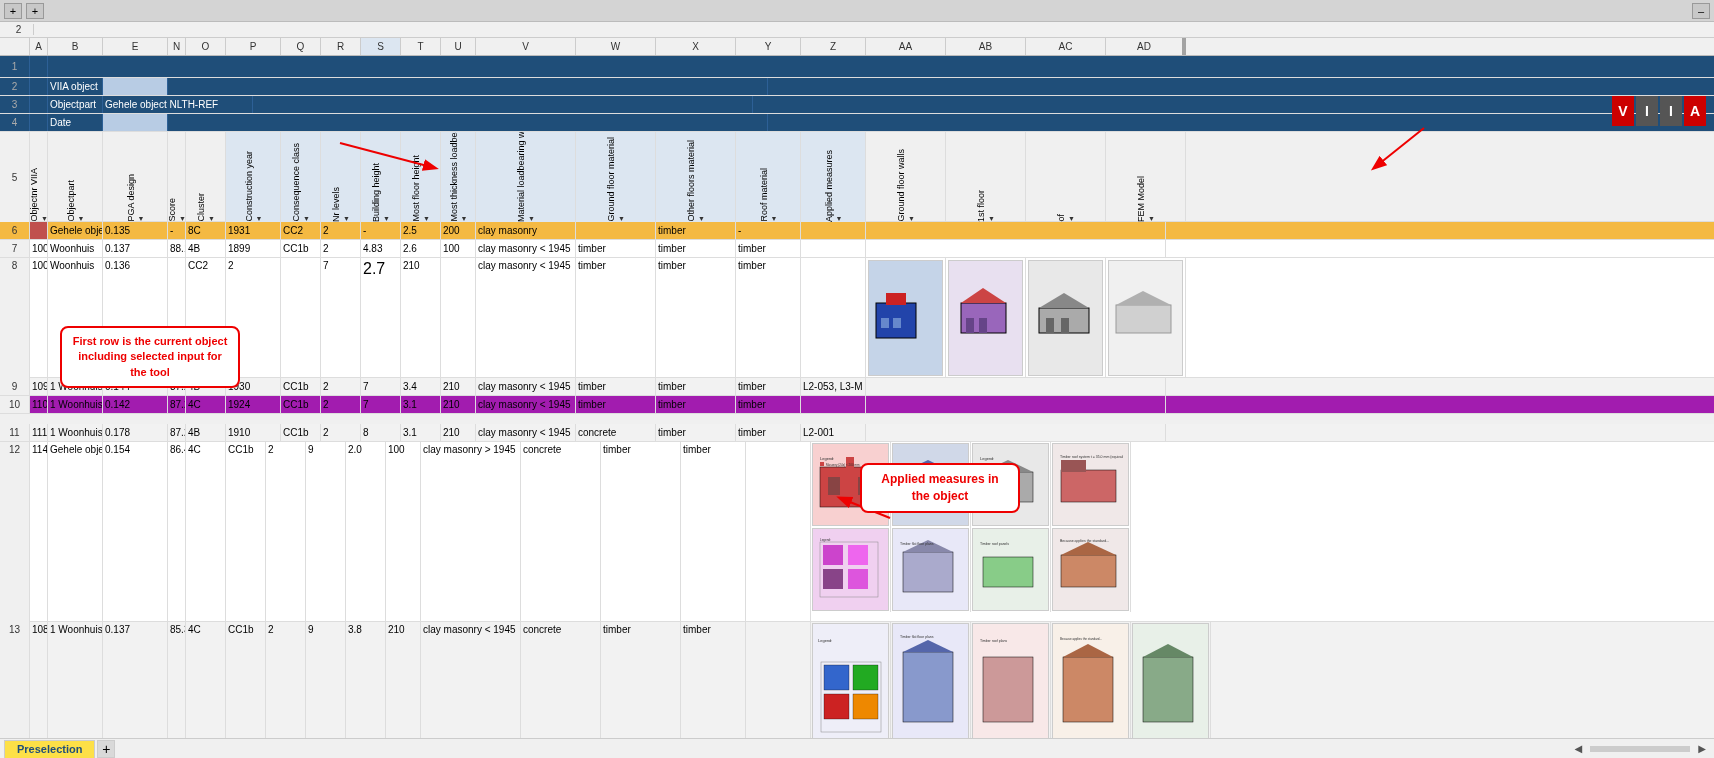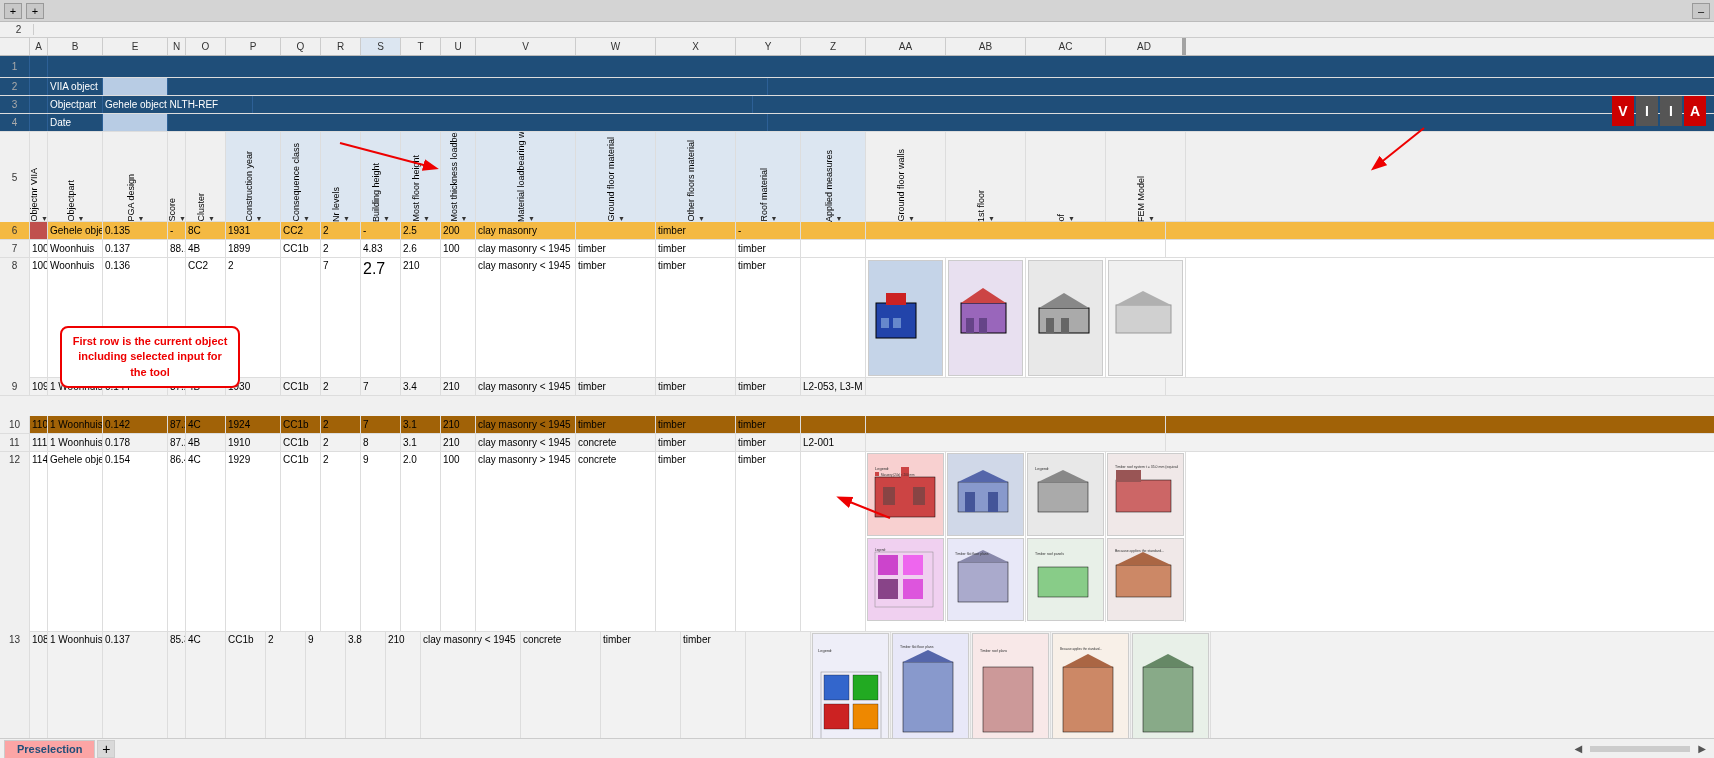--- a/index.html
+++ b/index.html
@@ -341,42 +341,42 @@
         <div class="cell" style="width:40px; font-size:10px;">3.4</div>
         <div class="cell" style="width:35px; font-size:10px;">210</div>
         <div class="cell" style="width:100px; font-size:10px;">clay masonry &lt; 1945</div>
         <div class="cell" style="width:80px; font-size:10px;">timber</div>
         <div class="cell" style="width:80px; font-size:10px;">timber</div>
         <div class="cell" style="width:65px; font-size:10px;">timber</div>
         <div class="cell" style="width:65px; font-size:10px;">L2-053, L3-M</div>
         <div class="cell" style="width:300px; font-size:10px;"></div>
       </div>
 
-      <div class="row" style="height:18px; background:#a16207;margin-top:20px;">
+      <div class="row" style="height:18px; background:#a21caf;">
         <div class="cell row-num">10</div>
         <div class="cell" style="width:18px; font-size:10px;">1103A</div>
         <div class="cell" style="width:55px; font-size:10px;">1 Woonhuis</div>
         <div class="cell" style="width:65px; font-size:10px;">0.142</div>
         <div class="cell" style="width:18px; font-size:10px;">87.2%</div>
         <div class="cell" style="width:40px; font-size:10px;">4C</div>
         <div class="cell" style="width:55px; font-size:10px;">1924</div>
         <div class="cell" style="width:40px; font-size:10px;">CC1b</div>
         <div class="cell" style="width:40px; font-size:10px;">2</div>
         <div class="cell" style="width:40px; font-size:10px;">7</div>
         <div class="cell" style="width:40px; font-size:10px;">3.1</div>
         <div class="cell" style="width:35px; font-size:10px;">210</div>
         <div class="cell" style="width:100px; font-size:10px;">clay masonry &lt; 1945</div>
         <div class="cell" style="width:80px; font-size:10px;">timber</div>
         <div class="cell" style="width:80px; font-size:10px;">timber</div>
         <div class="cell" style="width:65px; font-size:10px;">timber</div>
         <div class="cell" style="width:65px; font-size:10px;"></div>
         <div class="cell" style="width:300px; font-size:10px;"></div>
       </div>
 
-      <div class="row" style="height:18px; background:#f2f2f2;">
+      <div class="row" style="height:18px; background:#f2f2f2;margin-top:10px;">
         <div class="cell row-num">11</div>
         <div class="cell" style="width:18px; font-size:10px;">1114A</div>
         <div class="cell" style="width:55px; font-size:10px;">1 Woonhuis</div>
         <div class="cell" style="width:65px; font-size:10px;">0.178</div>
         <div class="cell" style="width:18px; font-size:10px;">87.2%</div>
         <div class="cell" style="width:40px; font-size:10px;">4B</div>
         <div class="cell" style="width:55px; font-size:10px;">1910</div>
         <div class="cell" style="width:40px; font-size:10px;">CC1b</div>
         <div class="cell" style="width:40px; font-size:10px;">2</div>
         <div class="cell" style="width:40px; font-size:10px;">8</div>
@@ -390,21 +390,20 @@
         <div class="cell" style="width:300px; font-size:10px;"></div>
       </div>
 
       <div class="row" style="height:180px; background:#fff;">
         <div class="cell row-num" style="height:180px; align-items:flex-start; padding-top:2px;">12</div>
         <div class="cell" style="width:18px; height:180px; font-size:10px; align-items:flex-start; padding-top:2px;">1142A</div>
         <div class="cell" style="width:55px; height:180px; font-size:10px; align-items:flex-start; padding-top:2px;">Gehele object</div>
         <div class="cell" style="width:65px; height:180px; font-size:10px; align-items:flex-start; padding-top:2px;">0.154</div>
         <div class="cell" style="width:18px; height:180px; font-size:10px; align-items:flex-start; padding-top:2px;">86.4%</div>
         <div class="cell" style="width:40px; height:180px; font-size:10px; align-items:flex-start; padding-top:2px;">4C</div>
-        <div class="cell" style="width:55px; height:180px; font-size:10px; align-items:flex-start; padding-top:2px;">1929</div>
         <div class="cell" style="width:40px; height:180px; font-size:10px; align-items:flex-start; padding-top:2px;">CC1b</div>
         <div class="cell" style="width:40px; height:180px; font-size:10px; align-items:flex-start; padding-top:2px;">2</div>
         <div class="cell" style="width:40px; height:180px; font-size:10px; align-items:flex-start; padding-top:2px;">9</div>
         <div class="cell" style="width:40px; height:180px; font-size:10px; align-items:flex-start; padding-top:2px;">2.0</div>
         <div class="cell" style="width:35px; height:180px; font-size:10px; align-items:flex-start; padding-top:2px;">100</div>
         <div class="cell" style="width:100px; height:180px; font-size:10px; align-items:flex-start; padding-top:2px;">clay masonry &gt; 1945</div>
         <div class="cell" style="width:80px; height:180px; font-size:10px; align-items:flex-start; padding-top:2px;">concrete</div>
         <div class="cell" style="width:80px; height:180px; font-size:10px; align-items:flex-start; padding-top:2px;">timber</div>
         <div class="cell" style="width:65px; height:180px; font-size:10px; align-items:flex-start; padding-top:2px;">timber</div>
         <div class="cell" style="width:65px; height:180px; font-size:10px; align-items:flex-start; padding-top:2px;"></div>
@@ -592,20 +591,23 @@
 
     <svg style="position:absolute; left:0; top:230px; width:300px; height:100px; pointer-events:none; z-index:99;">
       <defs>
           <marker id="arr3" markerWidth="8" markerHeight="8" refX="6" refY="3" orient="auto">
             <path d="M0,0 L0,6 L8,3 z" fill="#e00"></path>
           </marker>
         </defs>
       <line x1="150" y1="65" x2="80" y2="88" stroke="#e00" stroke-width="2" marker-end="url(#arr3)"></line>
     </svg>
 
+    <div class="annotation-bubble" style="left:860px; top:425px; width:160px; font-size:12px; line-height:1.4;">
+      <span>Applied measures in the object</span>
+    </div>
 
     <svg style="position:absolute; left:800px; top:380px; width:200px; height:120px; pointer-events:none; z-index:99;">
       <defs>
           <marker id="arr4" markerWidth="8" markerHeight="8" refX="6" refY="3" orient="auto">
             <path d="M0,0 L0,6 L8,3 z" fill="#e00"></path>
           </marker>
         </defs>
       <line x1="90" y1="100" x2="40" y2="80" stroke="#e00" stroke-width="2" marker-end="url(#arr4)"></line>
     </svg>
 
@@ -621,21 +623,21 @@
       </div>
       <div style="width:22px;height:30px;background:#c00;display:flex;align-items:center;justify-content:center;color:white;font-weight:bold;font-size:14px;">
         <span>A</span>
       </div>
     </div>
 
   </div>
 
   <div style="height:20px; background:#f0f0f0; border-top:1px solid #ccc; display:flex; align-items:center;">
     <div style="display:flex; align-items:flex-end; padding:0 4px; gap:2px;">
-      <div style="height:18px;padding:0 12px;background:#fca5a5;border:1px solid #ccc;border-bottom:none;font-size:11px;display:flex;align-items:center;color:#1f4e79;font-weight:bold;cursor:pointer;">
+      <div style="height:18px;padding:0 12px;background:#fde047;border:1px solid #ccc;border-bottom:none;font-size:11px;display:flex;align-items:center;color:#1f4e79;font-weight:bold;cursor:pointer;">
         <span>Preselection</span>
       </div>
       <div style="width:18px;height:18px;background:#d9d9d9;border:1px solid #ccc;display:flex;align-items:center;justify-content:center;font-size:14px;cursor:pointer;">
         <span>+</span>
       </div>
     </div>
     <div style="flex:1;"></div>
     <div style="display:flex; align-items:center; gap:8px; padding-right:8px; font-size:10px; color:#555;">
       <span>◀</span>
       <span style="width:100px; height:6px; background:#ccc; display:inline-block;"></span>

